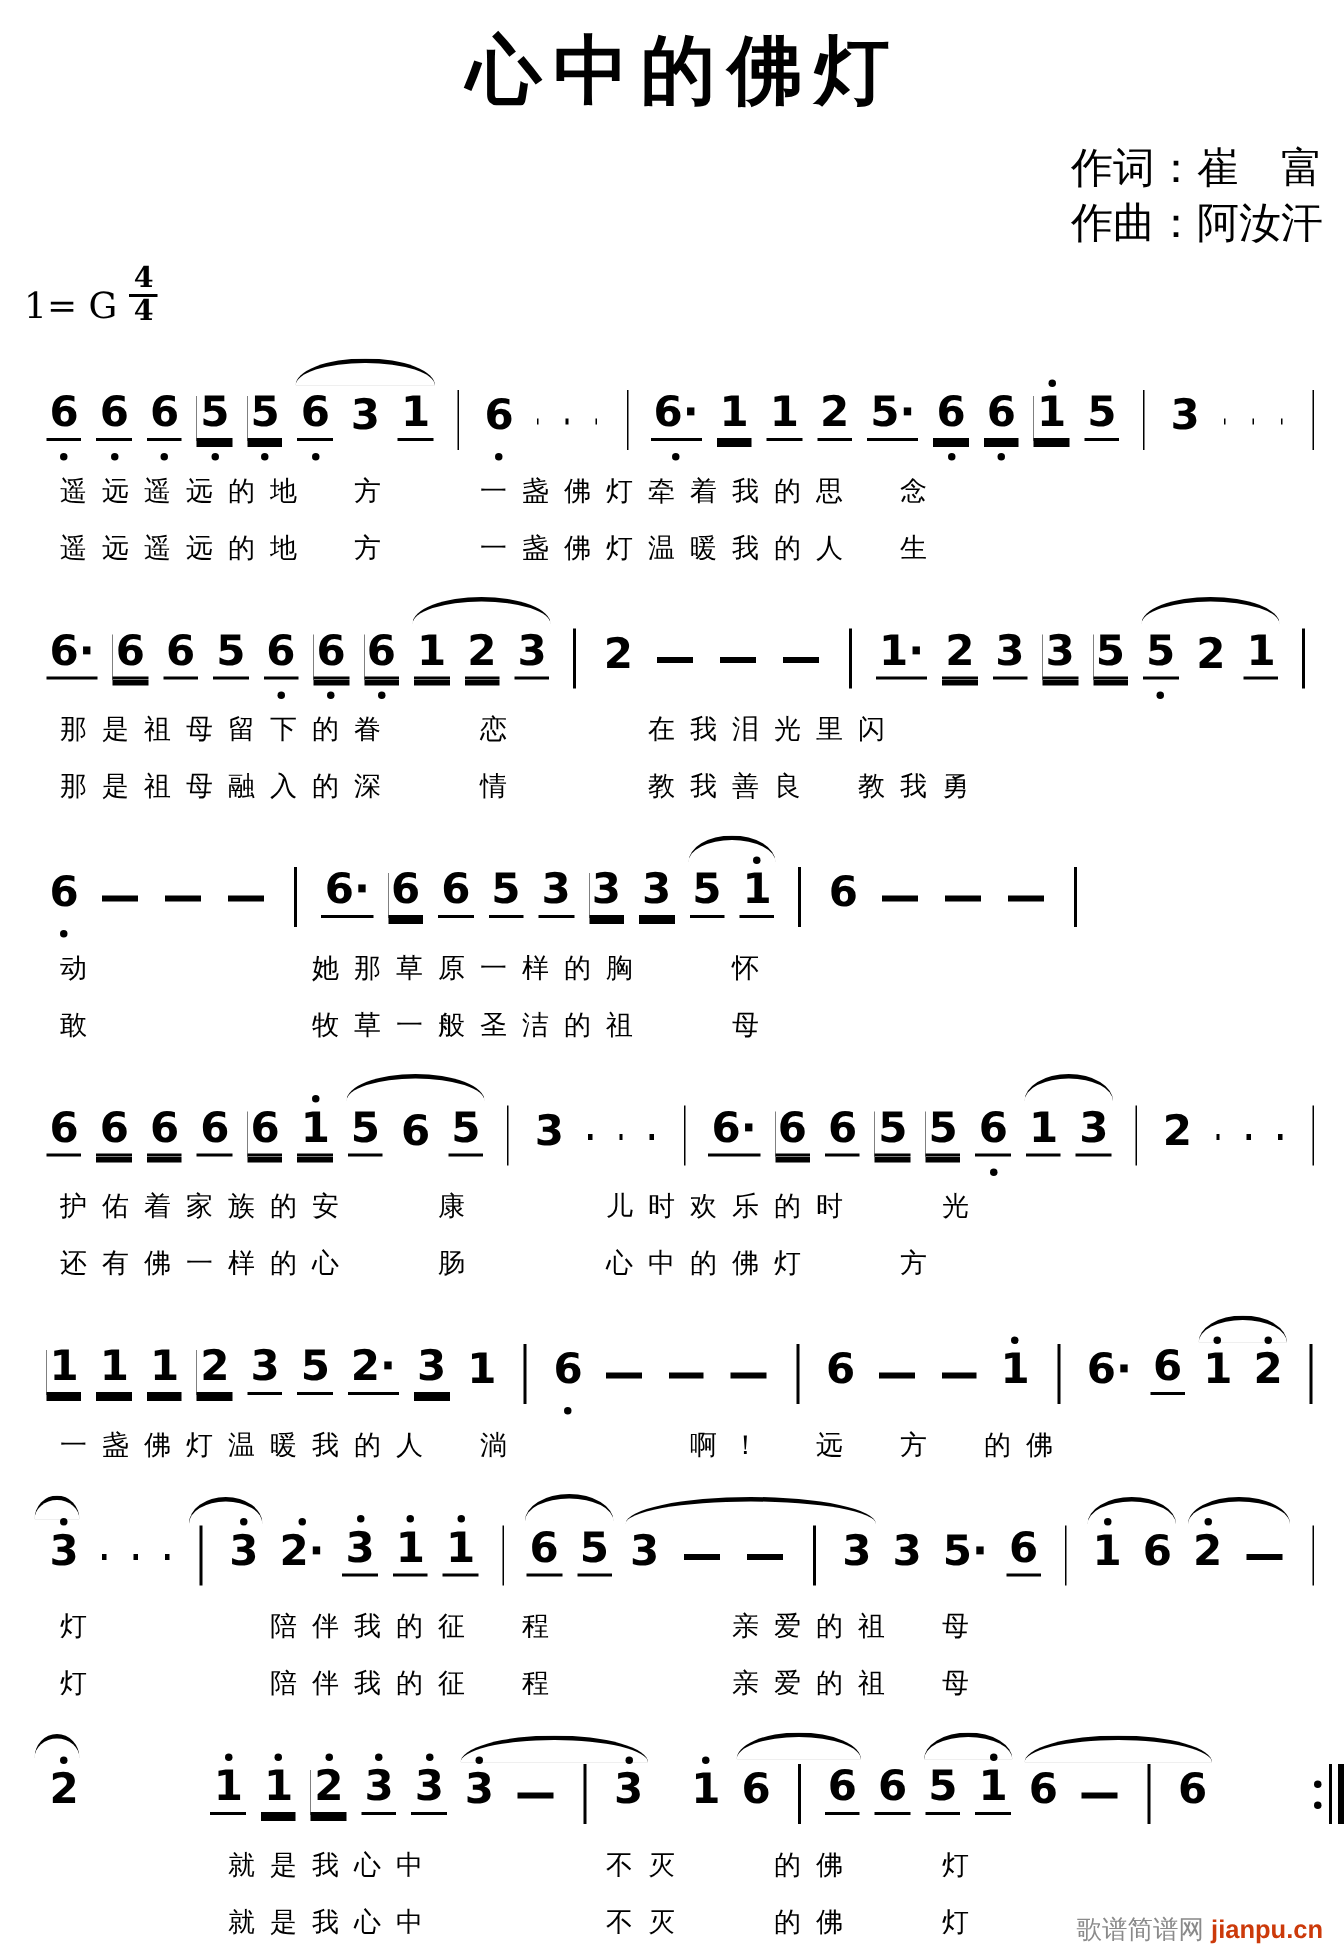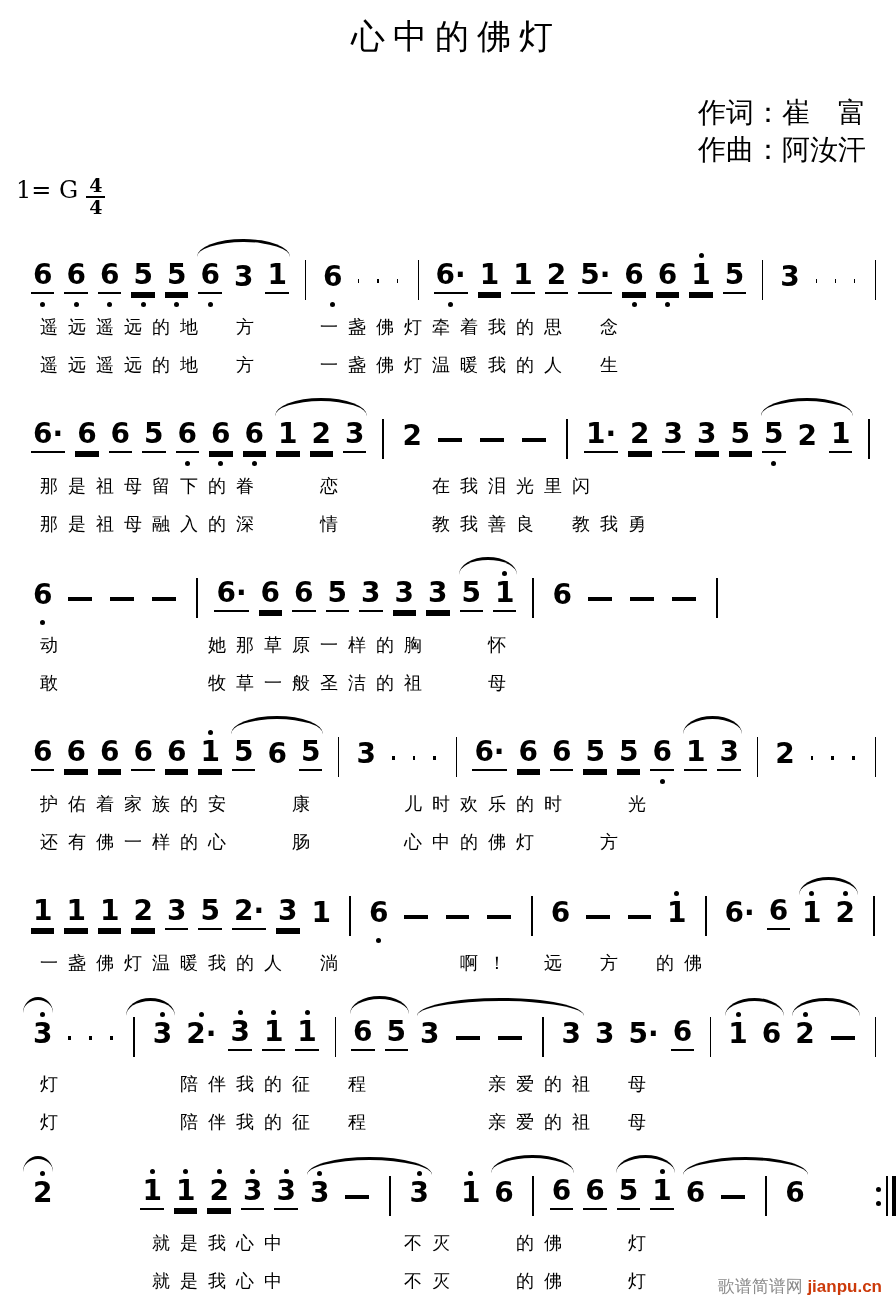--- a/index.html
+++ b/index.html
@@ -1,26 +1,26 @@
 <!DOCTYPE html>
 <html><head>
 <meta charset="utf-8">
 <style>
   html,body{margin:0;padding:0;background:#fff;}
   body{width:896px;height:1306px;position:relative;overflow:hidden;
        font-family:"Liberation Serif",serif;color:#000;}
   .page{position:absolute;inset:0;}
 
   
-  .title{margin-top:14px;text-align:center;font-size:34px;font-weight:400;
+  .title{margin-top:14px;text-align:center;font-size:50px;font-weight:700;
          letter-spacing:8px;font-family:"Liberation Serif",serif;padding-left:16px;}
-  .credits{position:absolute;top:94px;right:30px;text-align:left;
+  .credits{position:absolute;top:94px;right:14px;text-align:left;
            font-size:28px;line-height:37px;}
   .keysig{position:absolute;top:176px;left:16px;font-size:24px;font-weight:400;
-          font-family:"DejaVu Serif",serif;display:flex;align-items:flex-start;}
+          font-family:"DejaVu Serif",serif;display:flex;align-items:flex-end;}
   .meter{display:inline-flex;flex-direction:column;align-items:center;
          font-size:19px;line-height:1.05;margin-left:8px;font-weight:700;}
   .meter .num{border-bottom:2px solid #000;padding:0 3px;}
   .meter .den{padding:0 3px;}
 
   
   .score{position:absolute;top:232px;left:26px;right:10px;}
   .system{margin-bottom:7px;}
   .notes-row{display:flex;align-items:flex-end;height:76px;}
   .note{display:inline-flex;flex-direction:column;align-items:center;

